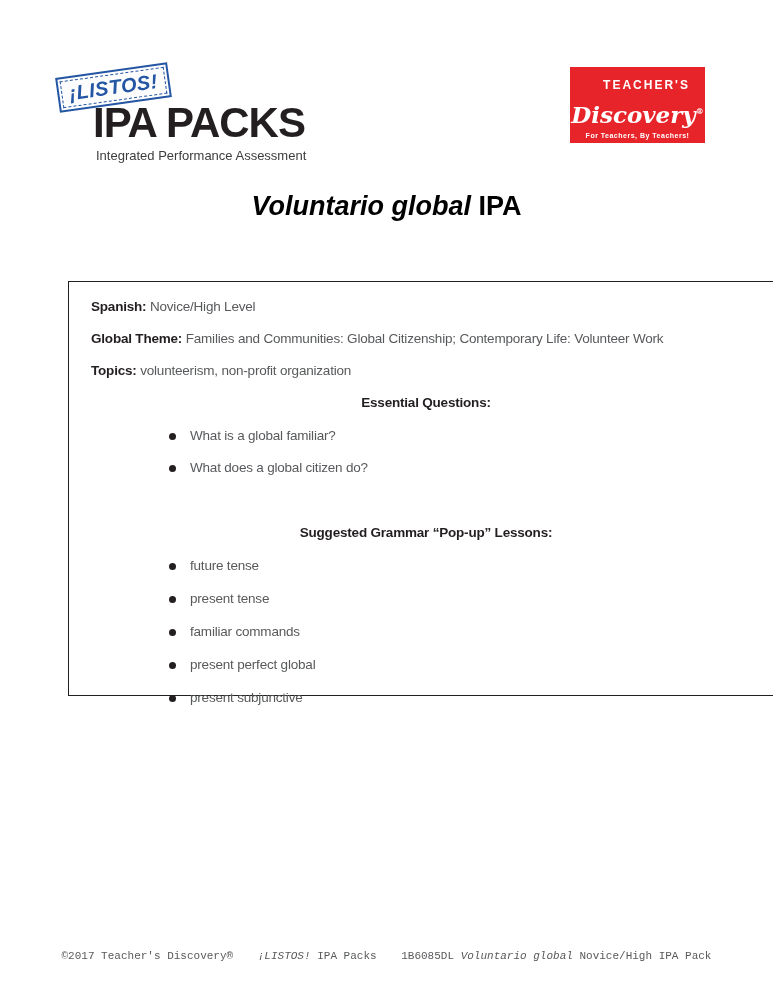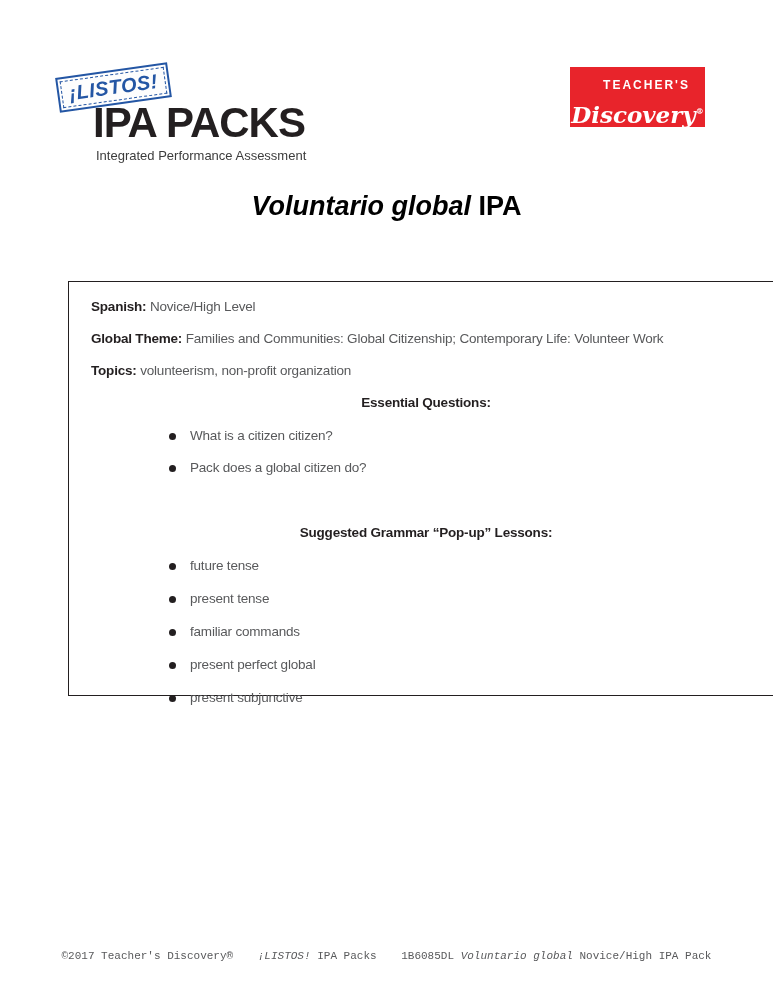--- a/index.html
+++ b/index.html
@@ -50,21 +50,21 @@
     margin-top: 4px;
     margin-left: 3px;
     font-size: 13px;
     color: #3c3c3c;
   }
 
   
   .td-logo {
     position: absolute;
     left: 570px; top: 67px;
-    width: 135px; height: 60px;
+    width: 135px; height: 76px;
     background: #e8242b;
     color: #ffffff;
     text-align: center;
     padding-top: 8px;
   }
   .td-line1 {
     font-size: 12px;
     font-weight: bold;
     letter-spacing: 2px;
     padding-left: 18px;
@@ -181,25 +181,25 @@
     </p>
 
     <p class="field">
       <span class="lbl">Topics:</span><span> volunteerism, non-profit organization</span>
     </p>
 
     <p class="section-label">Essential Questions:</p>
 
     <div class="bullet-row">
       <span class="bullet-dot"></span>
-      <span>What is a citizen citizen?</span>
-    </div>
-    <div class="bullet-row">
-      <span class="bullet-dot"></span>
-      <span>Pack does a global citizen do?</span>
+      <span>What is a global familiar?</span>
+    </div>
+    <div class="bullet-row">
+      <span class="bullet-dot"></span>
+      <span>What does a global citizen do?</span>
     </div>
 
     <div class="gap"></div>
 
     <p class="section-label">Suggested Grammar “Pop-up” Lessons:</p>
 
     <div class="bullet-row">
       <span class="bullet-dot"></span>
       <span>future tense</span>
     </div>

